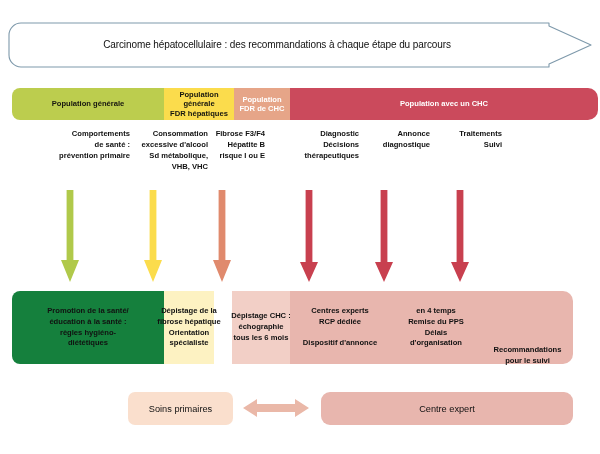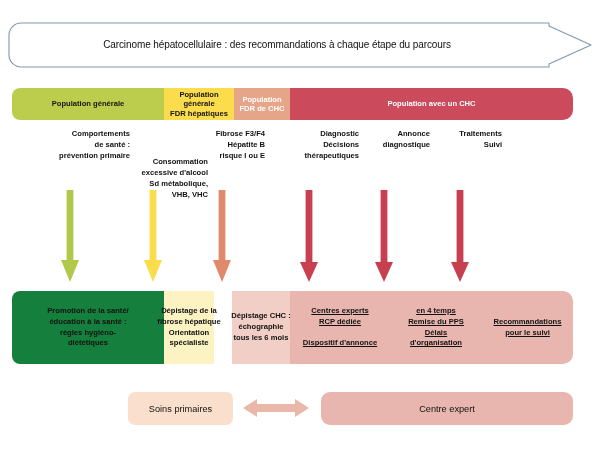--- a/index.html
+++ b/index.html
@@ -28,21 +28,21 @@
   .band{
     position:absolute;top:0;height:32px;
     display:flex;align-items:center;justify-content:center;
     text-align:center;font-weight:bold;font-size:7.6px;line-height:1.22;
     box-sizing:border-box;padding:0 3px;
   }
   .band.b1{left:0px;width:152px;background:#bccd4e;color:#16160f;
     border-top-left-radius:8px;border-bottom-left-radius:8px;}
   .band.b2{left:152px;width:70px;background:#fbdc4c;color:#16160f;}
   .band.b3{left:222px;width:56px;background:#e6a588;color:#ffffff;}
-  .band.b4{left:278px;width:283px;background:#cb4a5c;color:#ffffff;
+  .band.b4{left:278px;width:308px;background:#cb4a5c;color:#ffffff;
     border-top-right-radius:10px;border-bottom-right-radius:10px;}
 
   
   .captions{position:absolute;left:0;top:128px;width:600px;height:60px;}
   .caption{
     position:absolute;top:0;
     text-align:right;font-weight:bold;font-size:7.6px;line-height:1.45;
     color:#111;
   }
 
@@ -61,25 +61,25 @@
   }
   .panel.p1{left:0;width:152px;background:#15803d;
     border-top-left-radius:8px;border-bottom-left-radius:8px;}
   .panel.p2{left:152px;width:50px;background:#fdf2c2;}
   .panel.p3{left:220px;width:58px;background:#f2cfc6;}
   .panel.p4{left:278px;width:283px;background:#e8b6ae;
     border-top-right-radius:10px;border-bottom-right-radius:10px;}
   .panel.p4 .cell{
     position:absolute;top:0;height:73px;
     display:flex;align-items:center;justify-content:center;
-    text-align:center;line-height:1.42;text-decoration:underline;
+    text-align:center;line-height:1.42;
   }
   .panel.p4 .cell.c1{left:0px;width:100px;}
   .panel.p4 .cell.c2{left:100px;width:92px;}
-  .panel.p4 .cell.c3{left:192px;width:91px;}
+  .panel.p4 .cell.c3{left:192px;width:91px;margin-top:28px;}
 
   
   .legend{position:absolute;left:0;top:392px;width:600px;height:40px;}
   .legend-box{
     position:absolute;top:0;height:33px;border-radius:7px;
     display:flex;align-items:center;justify-content:center;
     font-weight:normal;font-size:9.2px;color:#111;text-align:center;
   }
   .legend-box.primary{left:128px;width:105px;background:#fadfcd;}
   .legend-box.expert{left:321px;width:252px;background:#e8b6ae;border-radius:9px;}
@@ -120,21 +120,21 @@
       <span>Population avec un CHC</span>
     </div>
   </div>
 
   <div class="captions">
     <div class="caption" style="left:12px;width:118px;">
       <span>Comportements</span><br>
       <span>de santé :</span><br>
       <span class="nowrap">prévention primaire</span>
     </div>
-    <div class="caption" style="left:98px;width:110px;margin-top:28px;">
+    <div class="caption" style="left:98px;width:110px;">
       <span>Consommation</span><br>
       <span class="nowrap">excessive d'alcool</span><br>
       <span class="nowrap">Sd métabolique,</span><br>
       <span>VHB, VHC</span>
     </div>
     <div class="caption" style="left:177px;width:88px;">
       <span class="nowrap">Fibrose F3/F4</span><br>
       <span>Hépatite B</span><br>
       <span class="nowrap">risque I ou E</span>
     </div>

